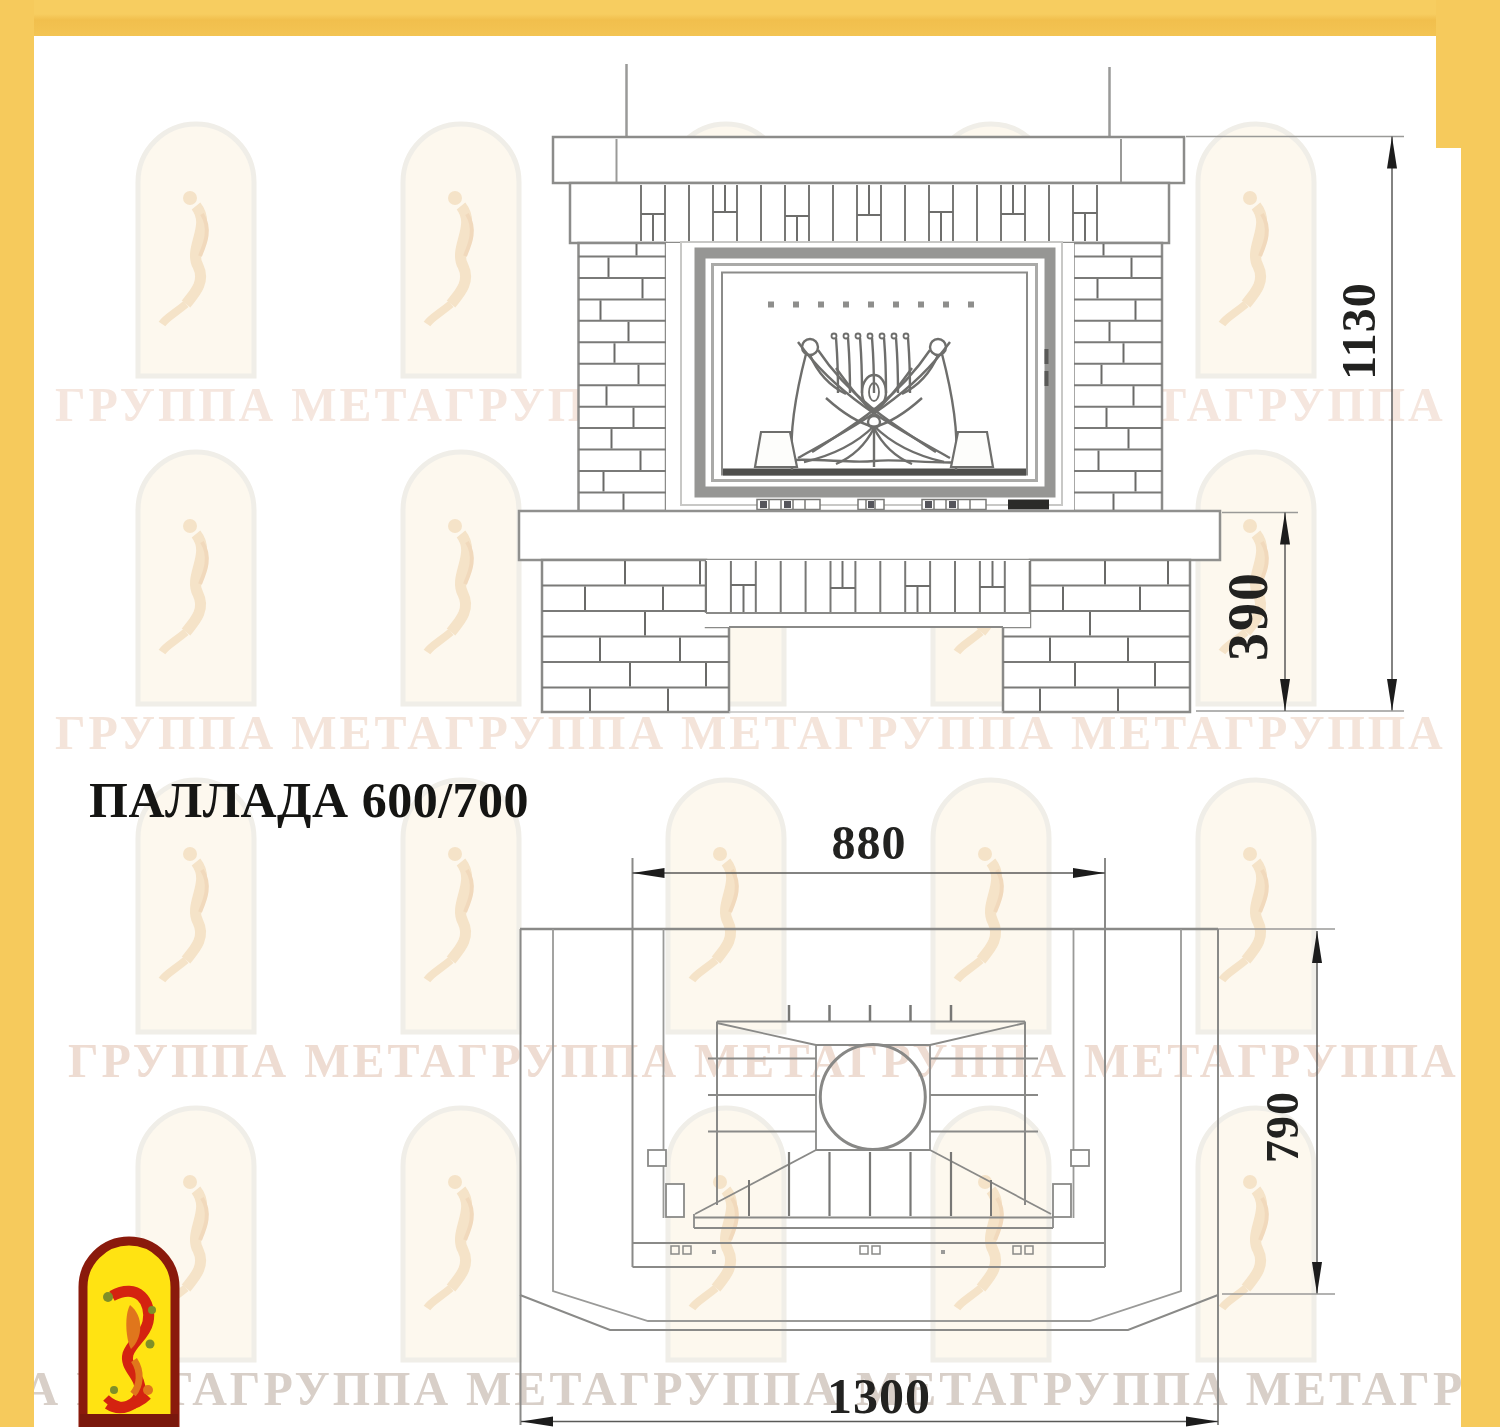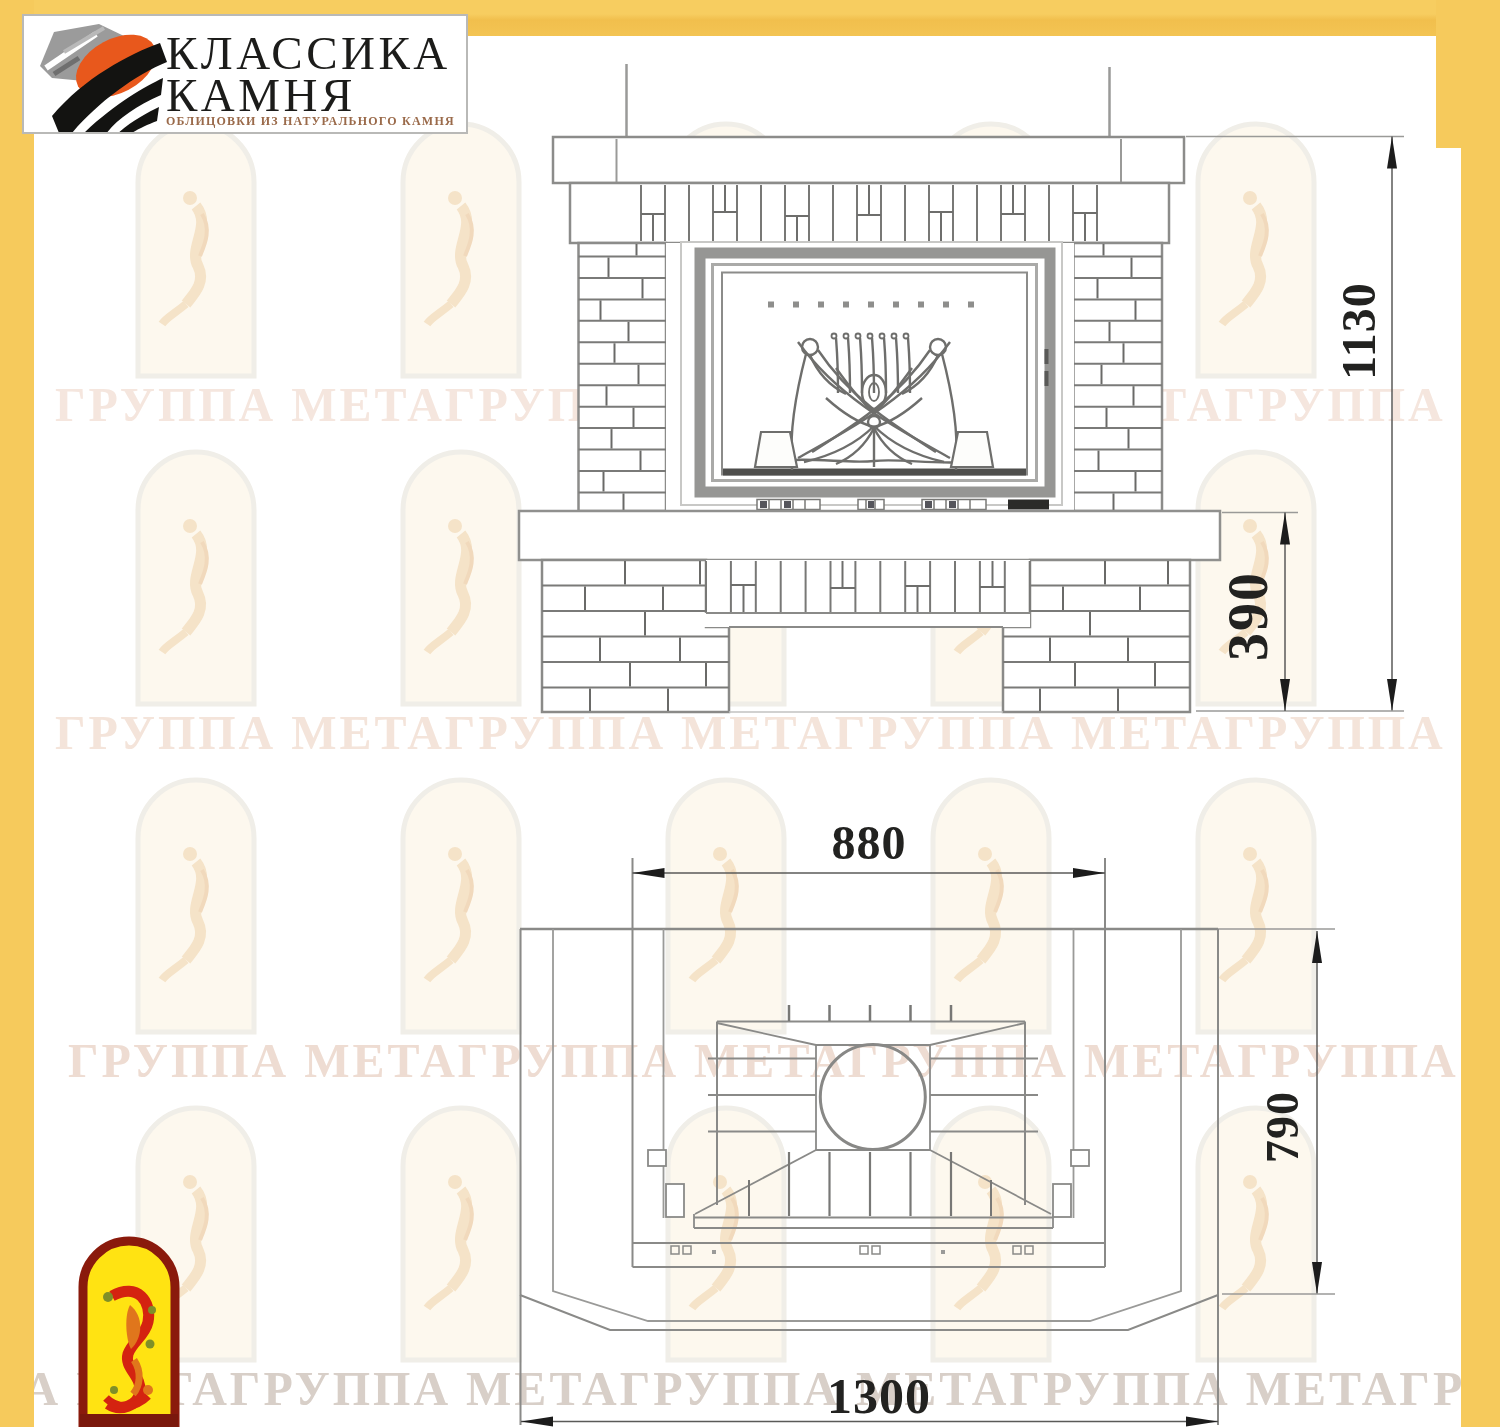--- a/index.html
+++ b/index.html
@@ -442,28 +442,14 @@
         <circle cx="114" cy="1390" r="4" fill="#7f8f28"></circle>
         <circle cx="152" cy="1310" r="4" fill="#7f8f28"></circle>
         <circle cx="148" cy="1390" r="5" fill="#e0761c"></circle>
         <rect x="80" y="1414" width="98" height="13" fill="#7a180c"></rect>
       </g>
 </svg>
 <div style="position:absolute;left:0;top:0;width:1500px;height:36px;z-index:4;background:linear-gradient(to bottom,#f7cd60 0px,#f7cd60 14px,#f1bf4d 20px,#f3c453 36px);"></div>
 <div class="ystrip" style="left:0;top:0;width:34px;height:1427px;z-index:4;"></div>
 <div class="ystrip" style="left:1461px;top:0;width:39px;height:1427px;z-index:4;"></div>
 <div class="ystrip" style="left:1436px;top:0;width:64px;height:148px;z-index:4;"></div>
-<div id="logo">
- <svg width="442" height="116" viewBox="0 0 442 116" style="position:absolute;left:0;top:0;">
-  <path d="M16,50 L30,16 L75,8 L100,20 L90,40 L60,65 L28,62 Z" fill="#9b9b9b"></path>
-  <path d="M22,52 L72,18" stroke="#ffffff" stroke-width="6"></path>
-  <path d="M40,36 L80,12" stroke="#b9b9b9" stroke-width="4"></path>
-  <path d="M30,58 L55,42" stroke="#6f6f6f" stroke-width="5"></path>
-  <ellipse cx="92" cy="50" rx="43" ry="27" transform="rotate(-28 92 50)" fill="#e8581c"></ellipse>
-  <path d="M28,100 C60,62 105,38 136,27 L143,46 C112,58 72,88 48,117 L35,117 Z" fill="#131311"></path>
-  <path d="M60,117 C90,88 122,70 139,62 L137,79 C112,90 92,104 82,118 L70,119 Z" fill="#131311"></path>
-  <path d="M92,119 C106,106 124,96 135,91 L133,105 C120,110 108,116 104,120 Z" fill="#131311"></path>
-  <text x="142" y="53" font-family="Liberation Serif" font-size="47" letter-spacing="3.5" fill="#1c1c1a">КЛАССИКА</text>
-  <text x="142" y="95" font-family="Liberation Serif" font-size="47" letter-spacing="3.5" fill="#1c1c1a">КАМНЯ</text>
-  <text x="142" y="109" font-family="Liberation Serif" font-weight="bold" font-size="12" letter-spacing="1.2" fill="#9a6a4a">ОБЛИЦОВКИ ИЗ НАТУРАЛЬНОГО КАМНЯ</text>
- </svg>
-</div>
+<div id="title">ПАЛЛАДА 600/700</div>
 </div>
 
 </body></html>

